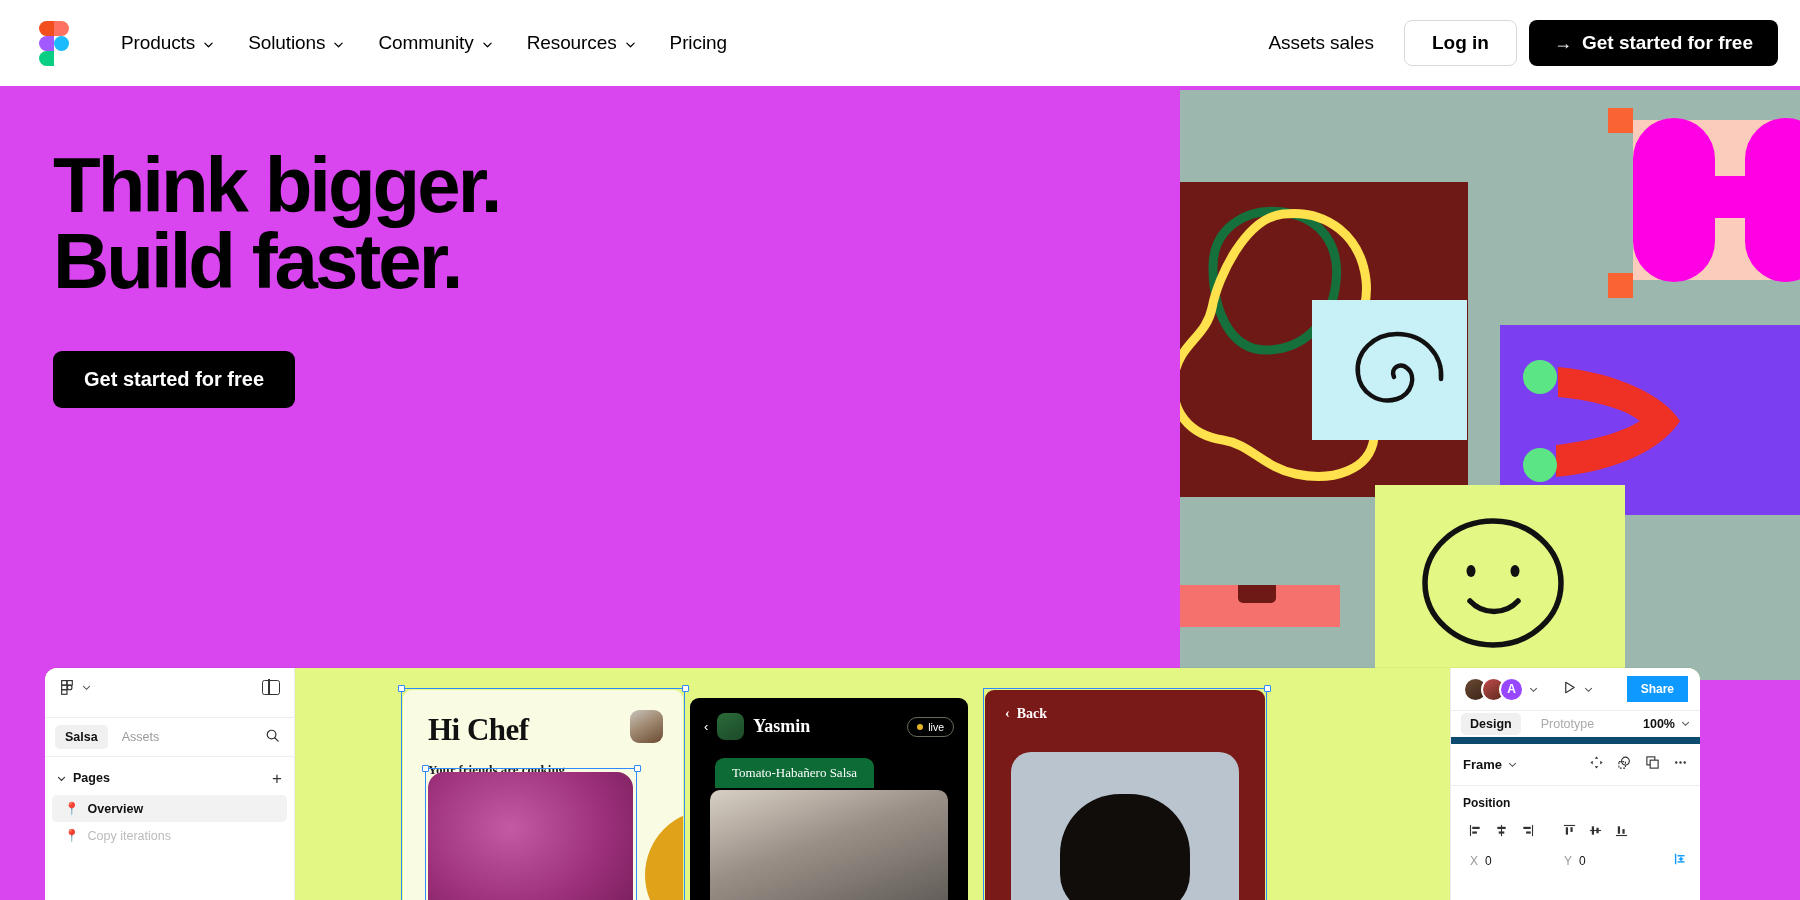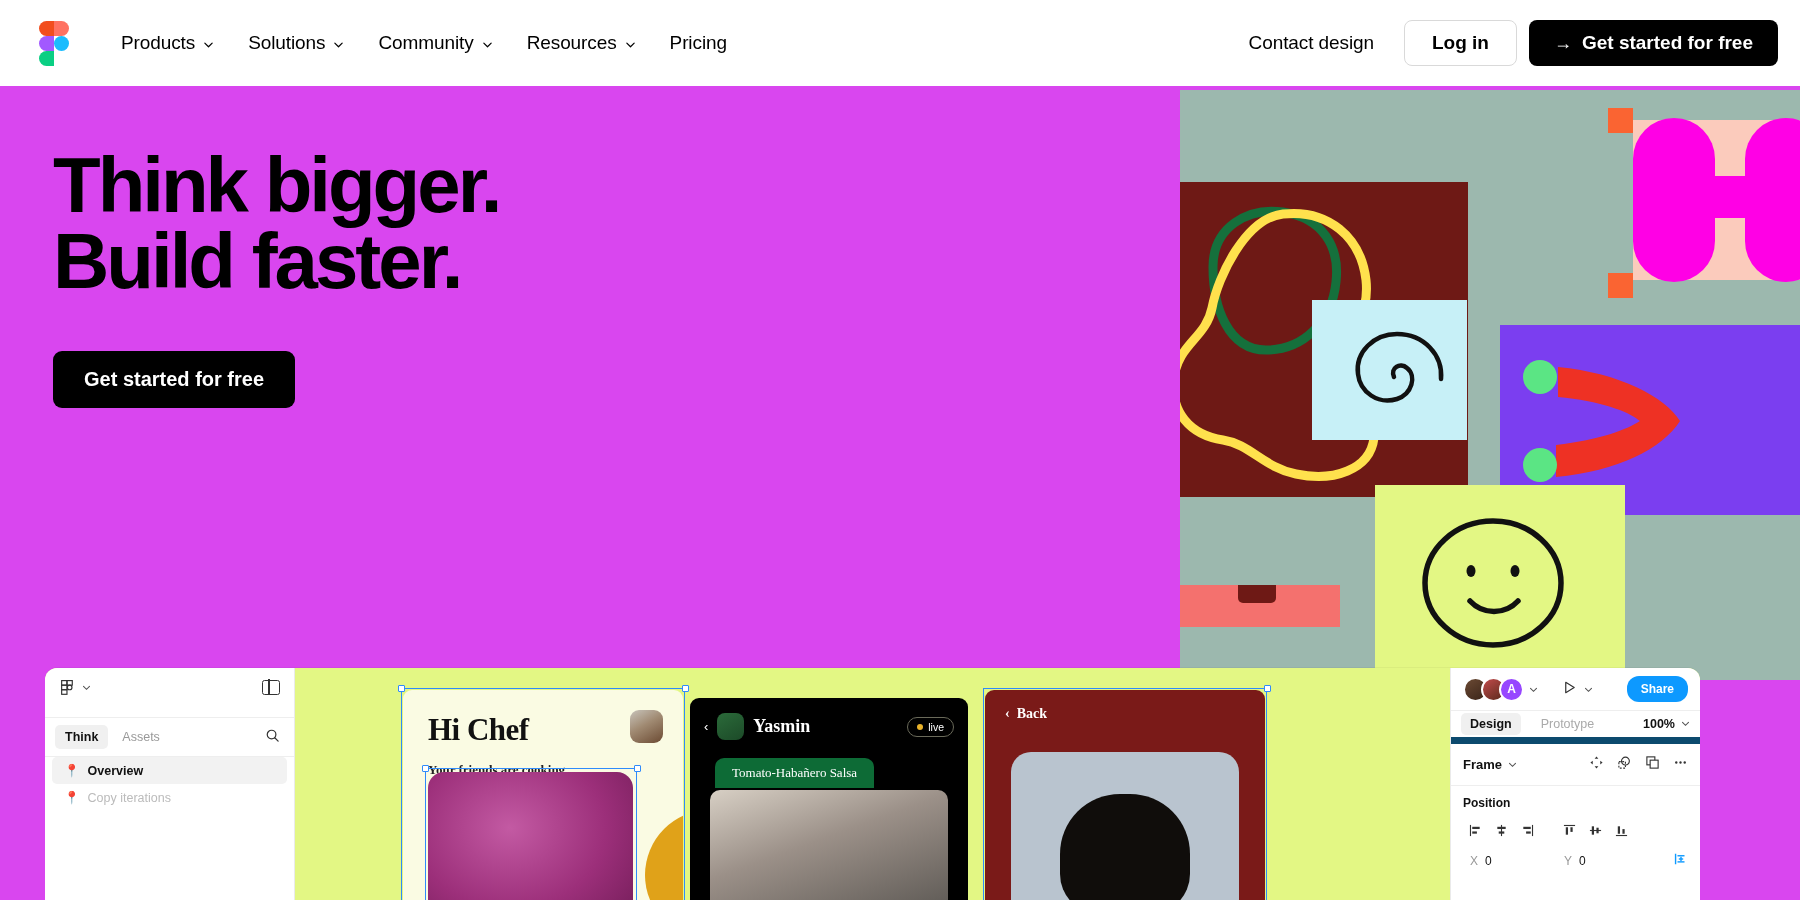--- a/index.html
+++ b/index.html
@@ -180,21 +180,21 @@
   .ed-right { position:absolute; right:0; top:0; width:250px; height:260px; background:#fff; border-left:1px solid #eaeaea; }
   .er-top { height:42px; padding:0 12px; gap:0; }
   .avatars { display:flex; align-items:center; }
   .av { width:25px; height:25px; border-radius:50%; border:2px solid #fff; margin-left:-7px; }
   .av:first-child { margin-left:0; }
   .av1 { background:linear-gradient(145deg,#6b4a34,#3a2418); }
   .av2 { background:linear-gradient(145deg,#c24b4b,#5a2a1c); }
   .av3 { background:#9747FF; color:#fff; font-size:12px; font-weight:700; display:flex; align-items:center; justify-content:center; }
   .play-ic { margin-left:24px; }
   .btn-share { margin-left:auto; background:#0D99FF; color:#fff; font-size:12px; font-weight:700;
-               border:none; border-radius:12px; padding:6px 14px; cursor:pointer; }
+               border:none; border-radius:0; padding:6px 14px; cursor:pointer; }
 
   .er-tabs { height:34px; padding:0 10px; border-top:1px solid #eee; border-bottom:7px solid #0c4a6e; gap:11px; }
   .er-tab { font-size:12.5px; font-weight:700; color:#111; padding:4px 9px; border-radius:5px; cursor:pointer; }
   .er-tab.active { background:#f0f0f0; }
   .er-tab.inactive { color:#aaa; font-weight:400; }
   .zoom-val { margin-left:auto; font-size:12.5px; font-weight:700; color:#111; display:flex; align-items:center; gap:6px; cursor:pointer; }
 
   .er-frame { height:42px; padding:0 12px; border-bottom:1px solid #eee; }
   .er-frame-label { font-size:13px; font-weight:700; color:#111; display:flex; align-items:center; gap:6px; }
   .frame-ics { margin-left:auto; display:flex; align-items:center; gap:13px; }
@@ -257,21 +257,21 @@
               </svg>
           </span>
         </div>
         <div class="nav-item">
           <span>Pricing</span>
         </div>
       </div>
     </div>
 
     <div class="nav-right">
-      <div class="contact-sales">Contact design</div>
+      <div class="contact-sales">Assets sales</div>
       <button class="btn-login">Log in</button>
       <button class="btn-getstarted">
         <span class="arrow-gl">→</span>
         <span>Get started for free</span>
       </button>
     </div>
   </div>
 
   <div class="art">
     <div class="art-bg"></div>
@@ -342,30 +342,39 @@
             <svg width="9" height="9" viewBox="0 0 12 12">
                 <path d="M2 4.5L6 8.5L10 4.5" stroke="#555" stroke-width="1.4" fill="none" stroke-linecap="round"></path>
               </svg>
           </span>
         </div>
         <div class="panel-icon"></div>
       </div>
 
 
       <div class="ed-row ed-tabs">
-        <div class="ed-tab active">Think</div>
+        <div class="ed-tab active">Salsa</div>
         <div class="ed-tab inactive">Assets</div>
         <span class="search-mini">
           <svg width="15" height="15" viewBox="0 0 16 16">
               <circle cx="7" cy="7" r="4.6" stroke="#333" stroke-width="1.3" fill="none"></circle>
               <path d="M10.4 10.4L14 14" stroke="#333" stroke-width="1.3" stroke-linecap="round"></path>
             </svg>
         </span>
       </div>
 
+      <div class="ed-row ed-pages">
+        <span>
+          <svg width="9" height="9" viewBox="0 0 12 12">
+              <path d="M2 4.5L6 8.5L10 4.5" stroke="#333" stroke-width="1.6" fill="none" stroke-linecap="round"></path>
+            </svg>
+        </span>
+        <span class="ed-pages-label">Pages</span>
+        <span class="plus-ic">+</span>
+      </div>
 
       <div class="ed-row ed-page-item sel">
         <span>📍</span>
         <span>Overview</span>
       </div>
       <div class="ed-row ed-page-item dim">
         <span>📍</span>
         <span>Copy iterations</span>
       </div>
     </div>

